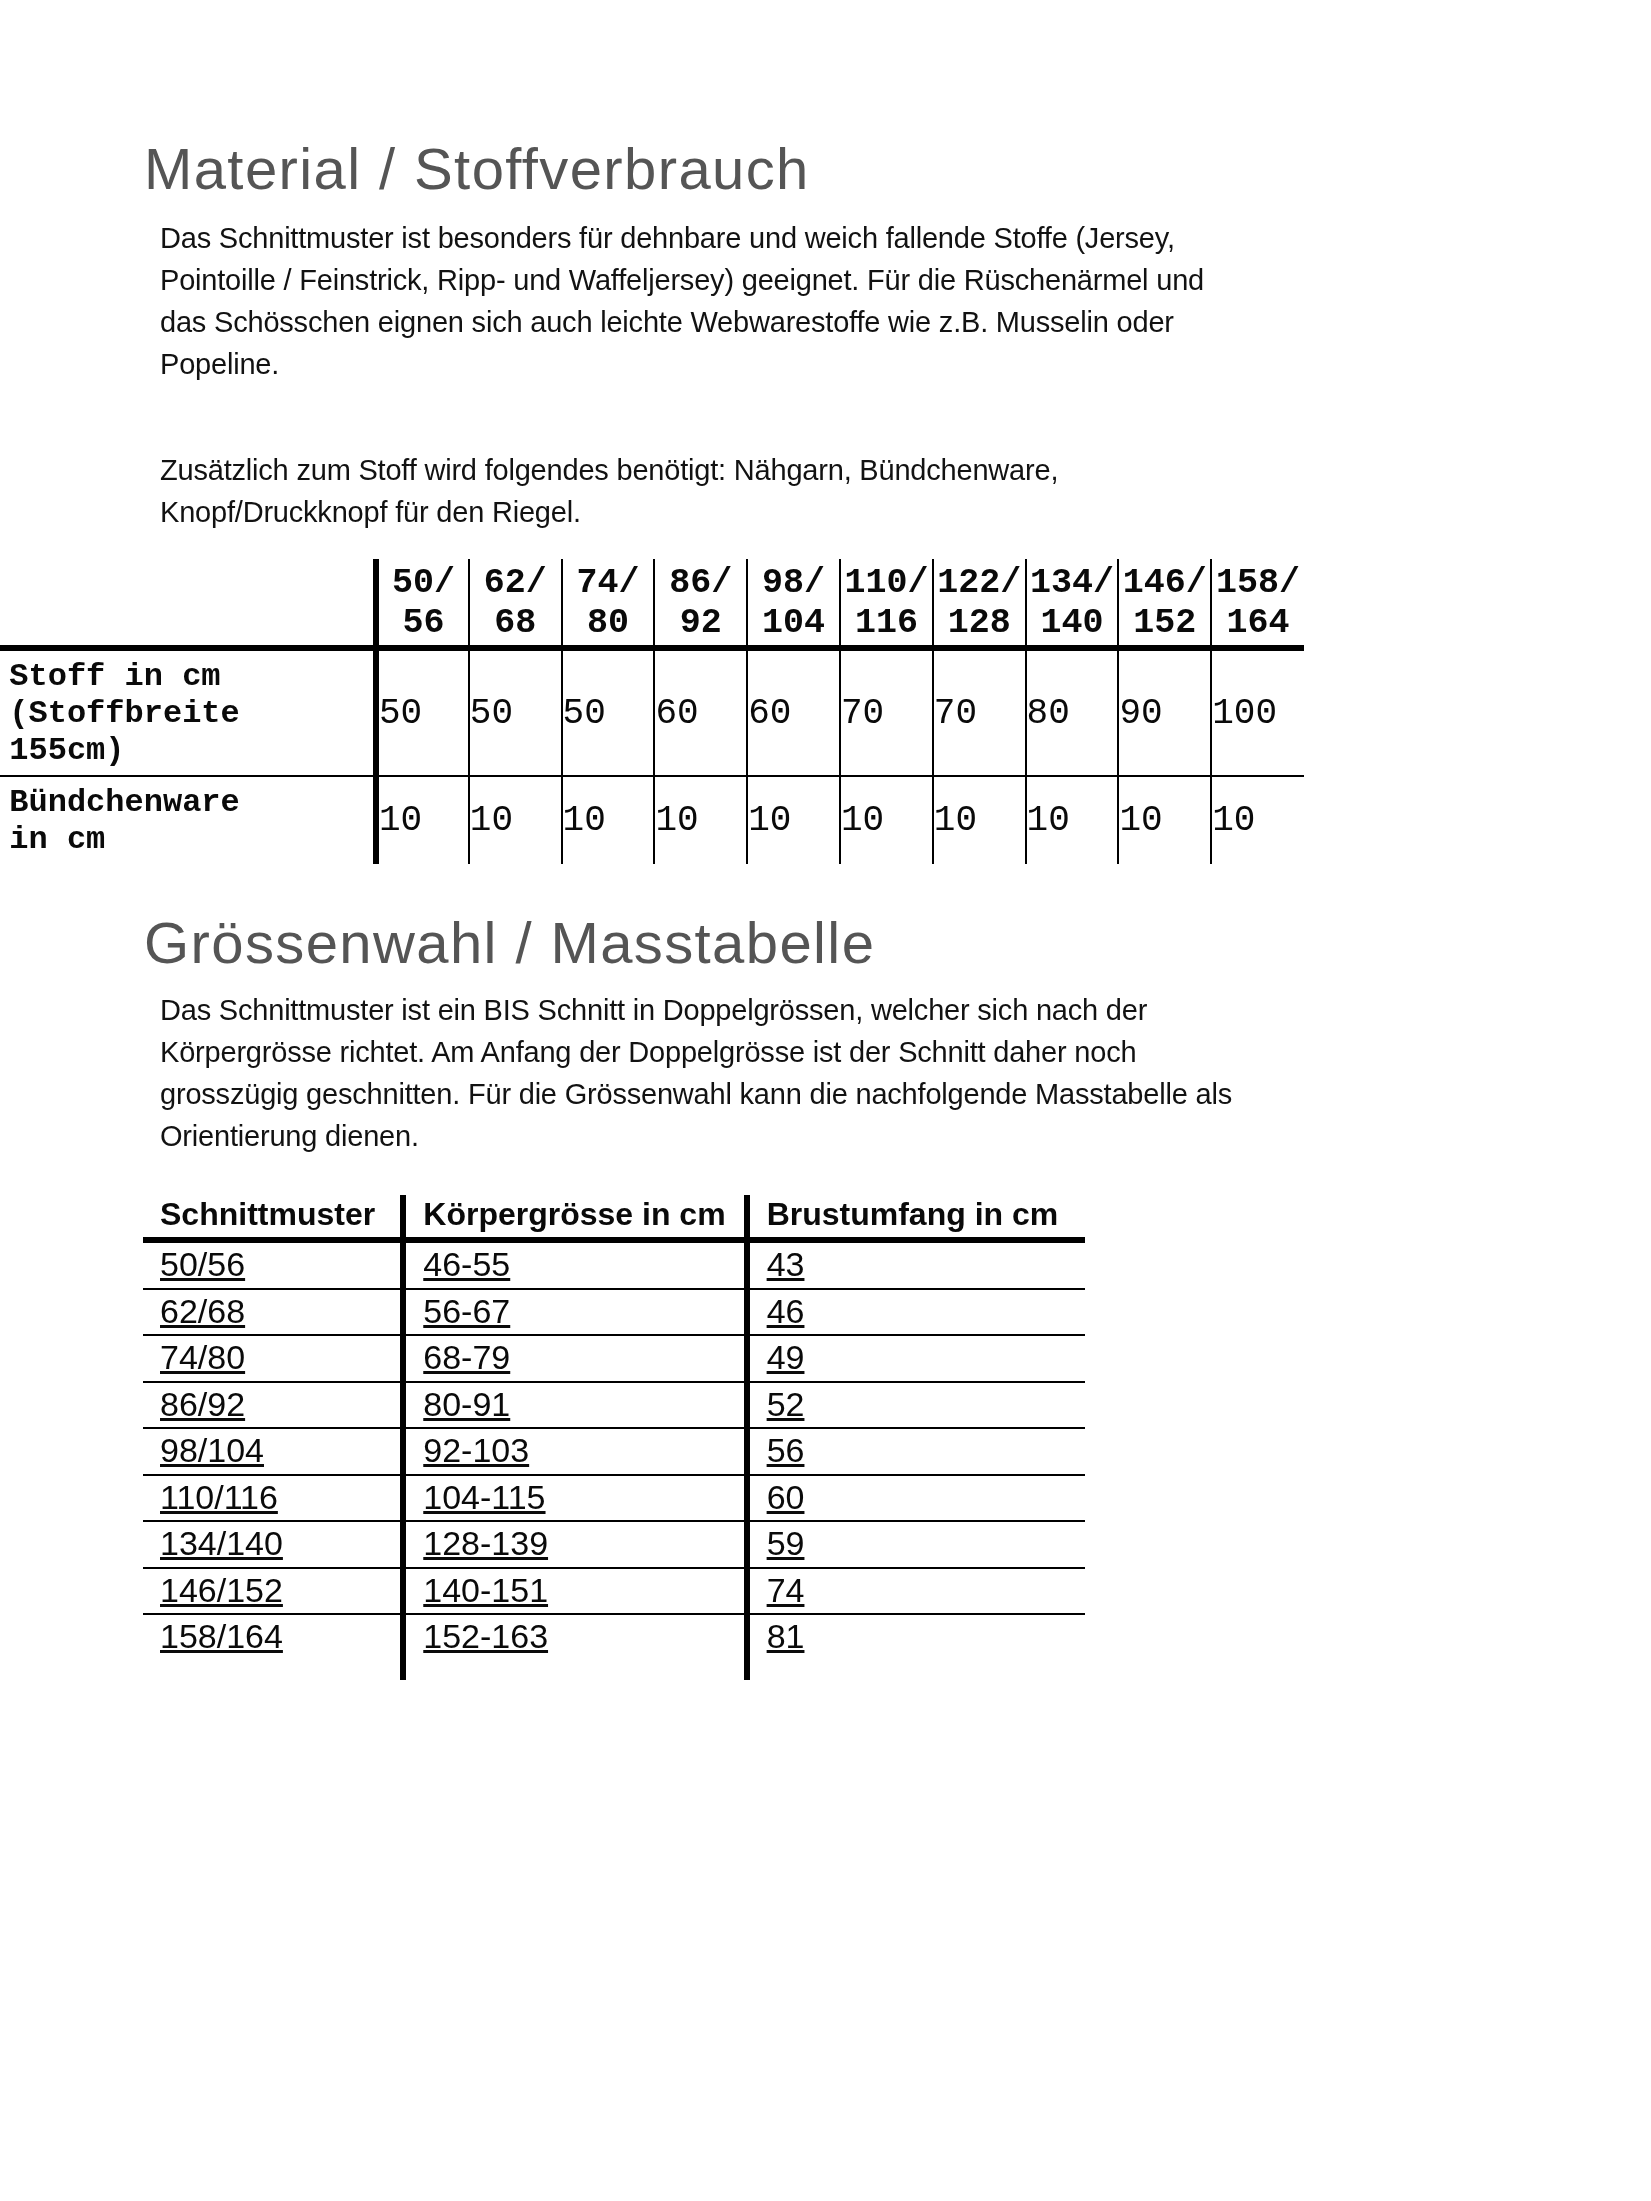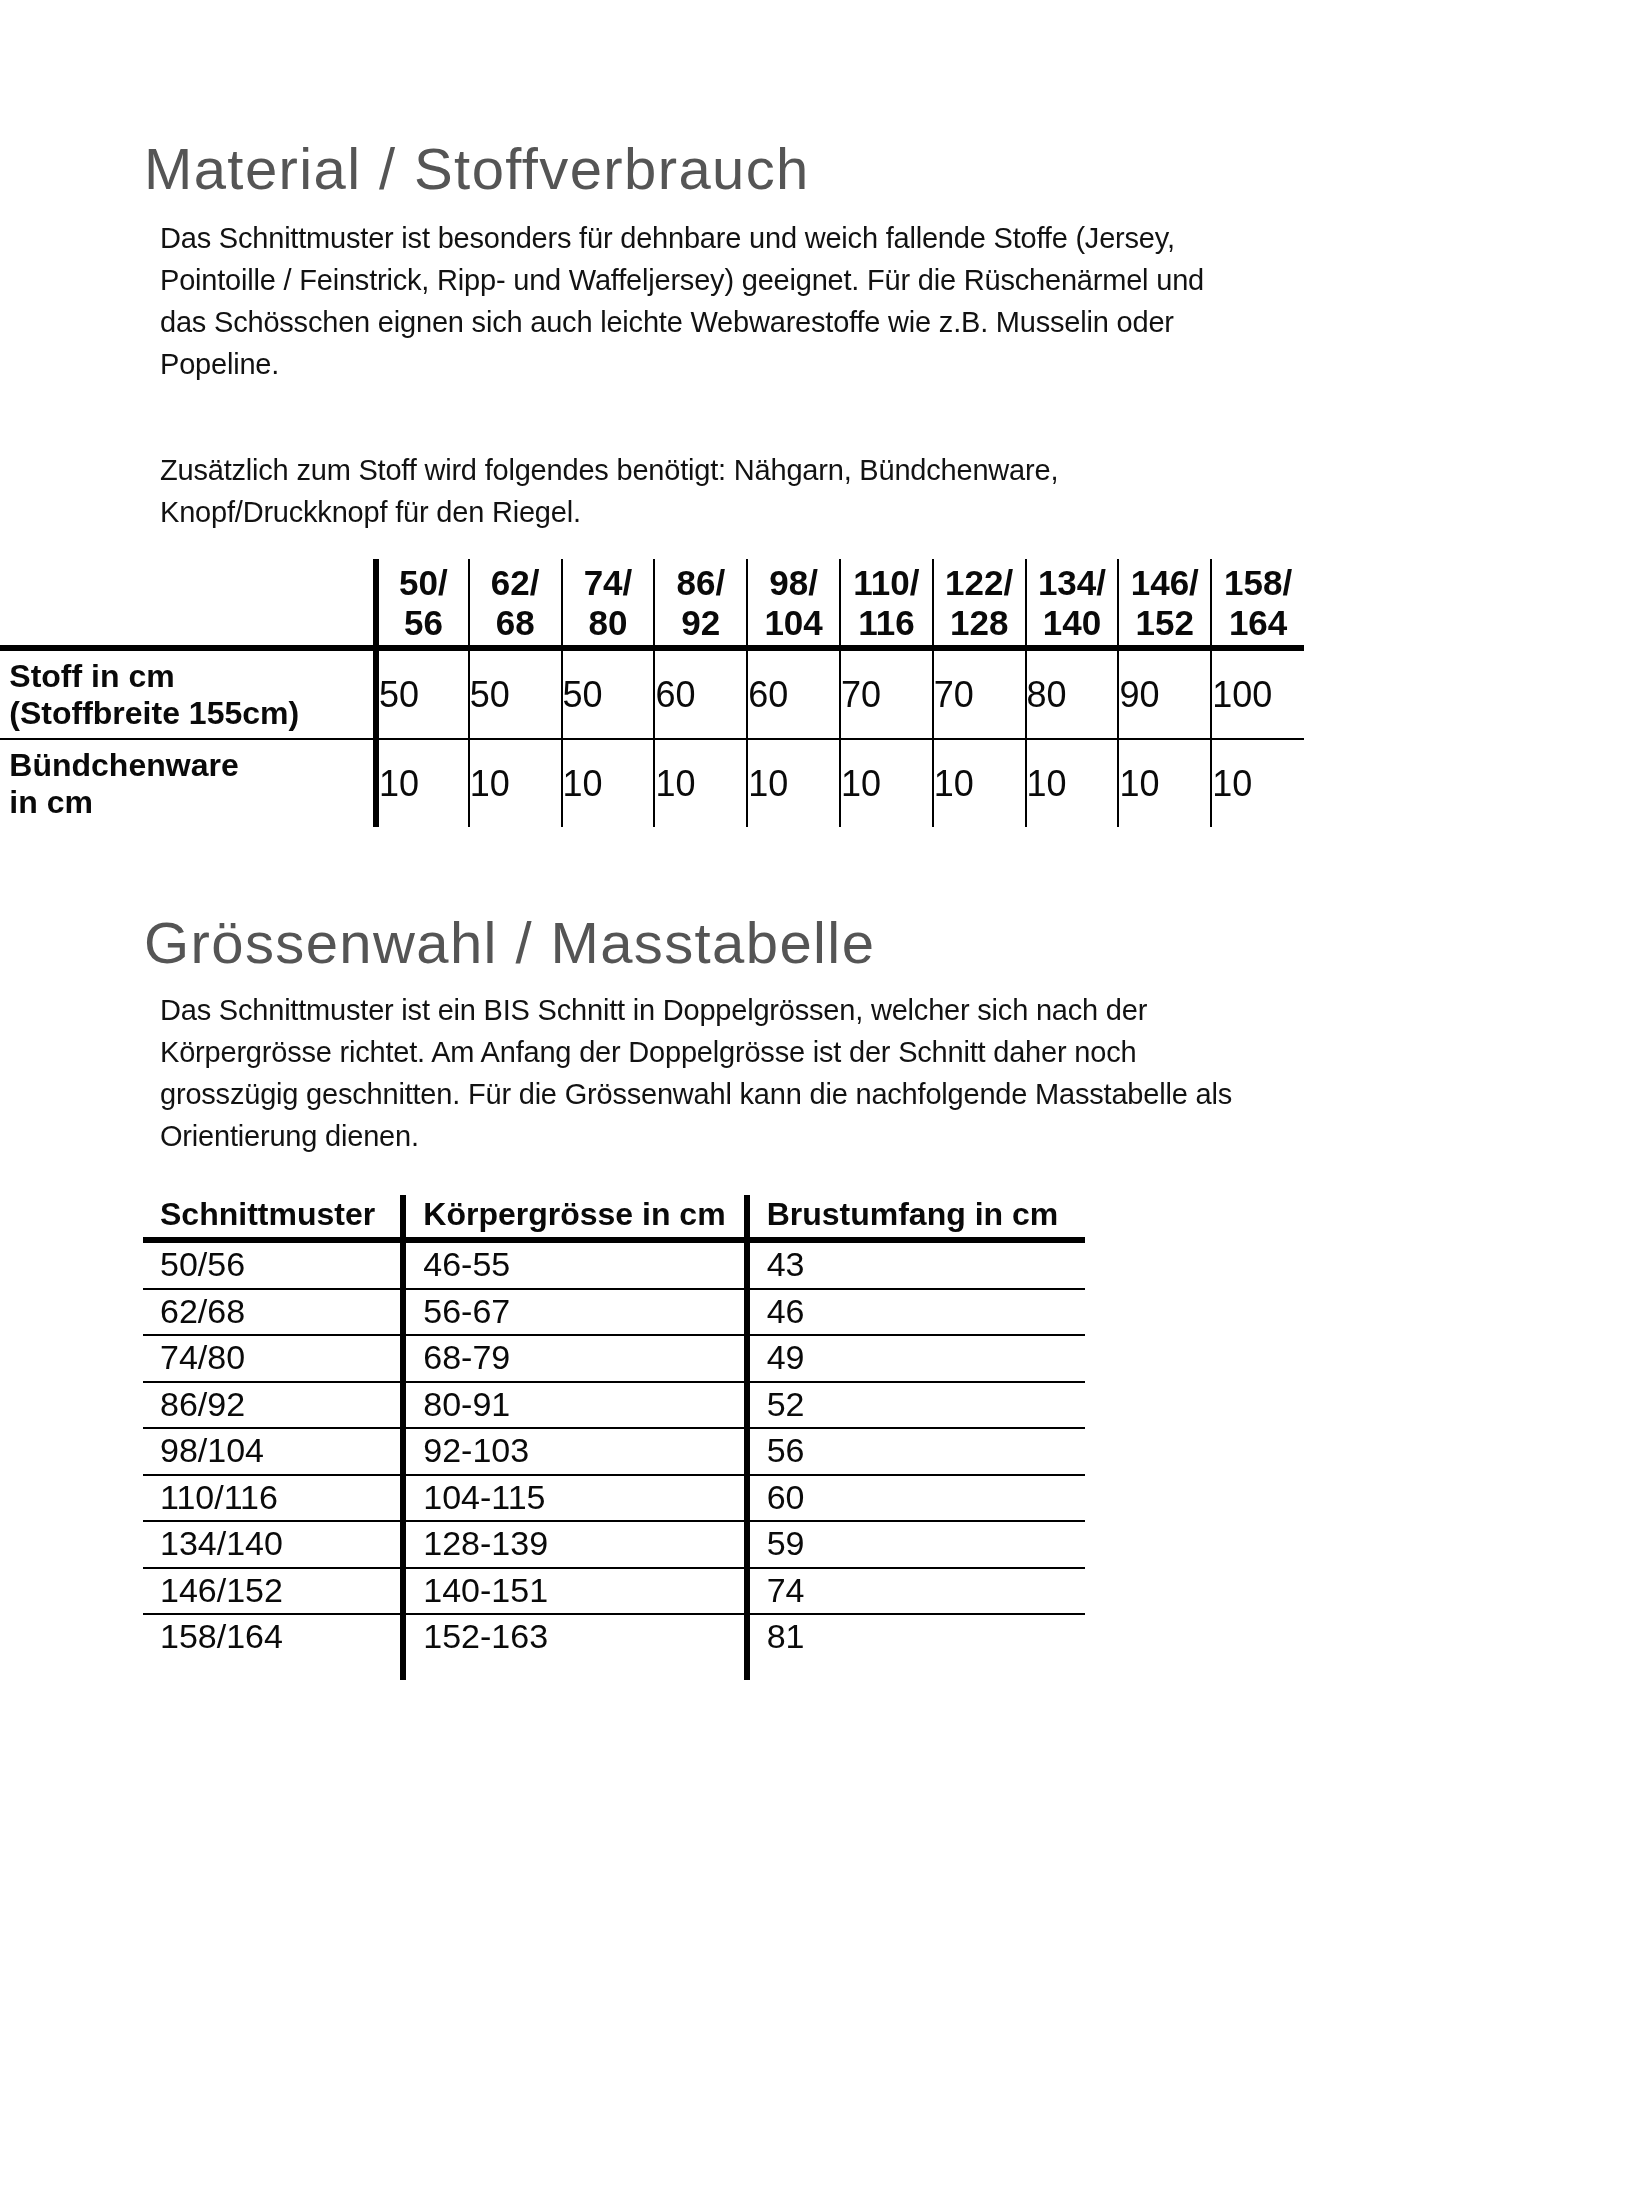--- a/index.html
+++ b/index.html
@@ -25,21 +25,21 @@
   }
   #heading1 { top:136px; }
   #para1    { top:201px; }
   #para2    { top:433px; }
   #heading2 { top:910px; }
   #para3    { top:973px; }
 
   
   #table1 {
     position:absolute; left:0; top:559px; width:1304px;
-    border-collapse:collapse; table-layout:fixed;
+    border-collapse:collapse; table-layout:fixed;font-family:Liberation Mono, monospace;
   }
   #table1 th, #table1 td { white-space:pre-line; vertical-align:middle; }
   #table1 .corner { width:371px; }
   #table1 thead th { border-bottom:6.5px solid #000; }
   #table1 thead .corner, #table1 tbody .row-label { border-right:6.5px solid #000; }
   #table1 .size-th {
     font-size:35px; line-height:40px; font-weight:bold;
     text-align:center; padding:3.7px 0 2.8px;
     border-left:2.8px solid #000; color:#0a0a0a;
   }
@@ -65,21 +65,21 @@
   #table2 col.c3 { width:338px; }
   #table2 th {
     font-size:32px; font-weight:bold; text-align:left;
     line-height:35px; padding:1.9px 0 5.6px 17px;
     border-bottom:6.5px solid #000; color:#0a0a0a;
     white-space:pre;
   }
   #table2 th + th, #table2 td + td { border-left:6.5px solid #000; }
   #table2 td {
     font-size:34px; line-height:37px; color:#0a0a0a;
-    padding:2.8px 0 4.7px 17px; white-space:pre;
+    padding:2.8px 0 4.7px 17px; white-space:pre;text-decoration:underline;
   }
   #table2 tbody tr + tr td { border-top:2.8px solid #000; }
   #table2 tbody tr:last-child td { padding-bottom:25px; }
 </style>
 </head>
 <body>
 
 <div class="page">
 
   <h1 id="heading1" class="light-heading">Material / Stoffverbrauch</h1>

